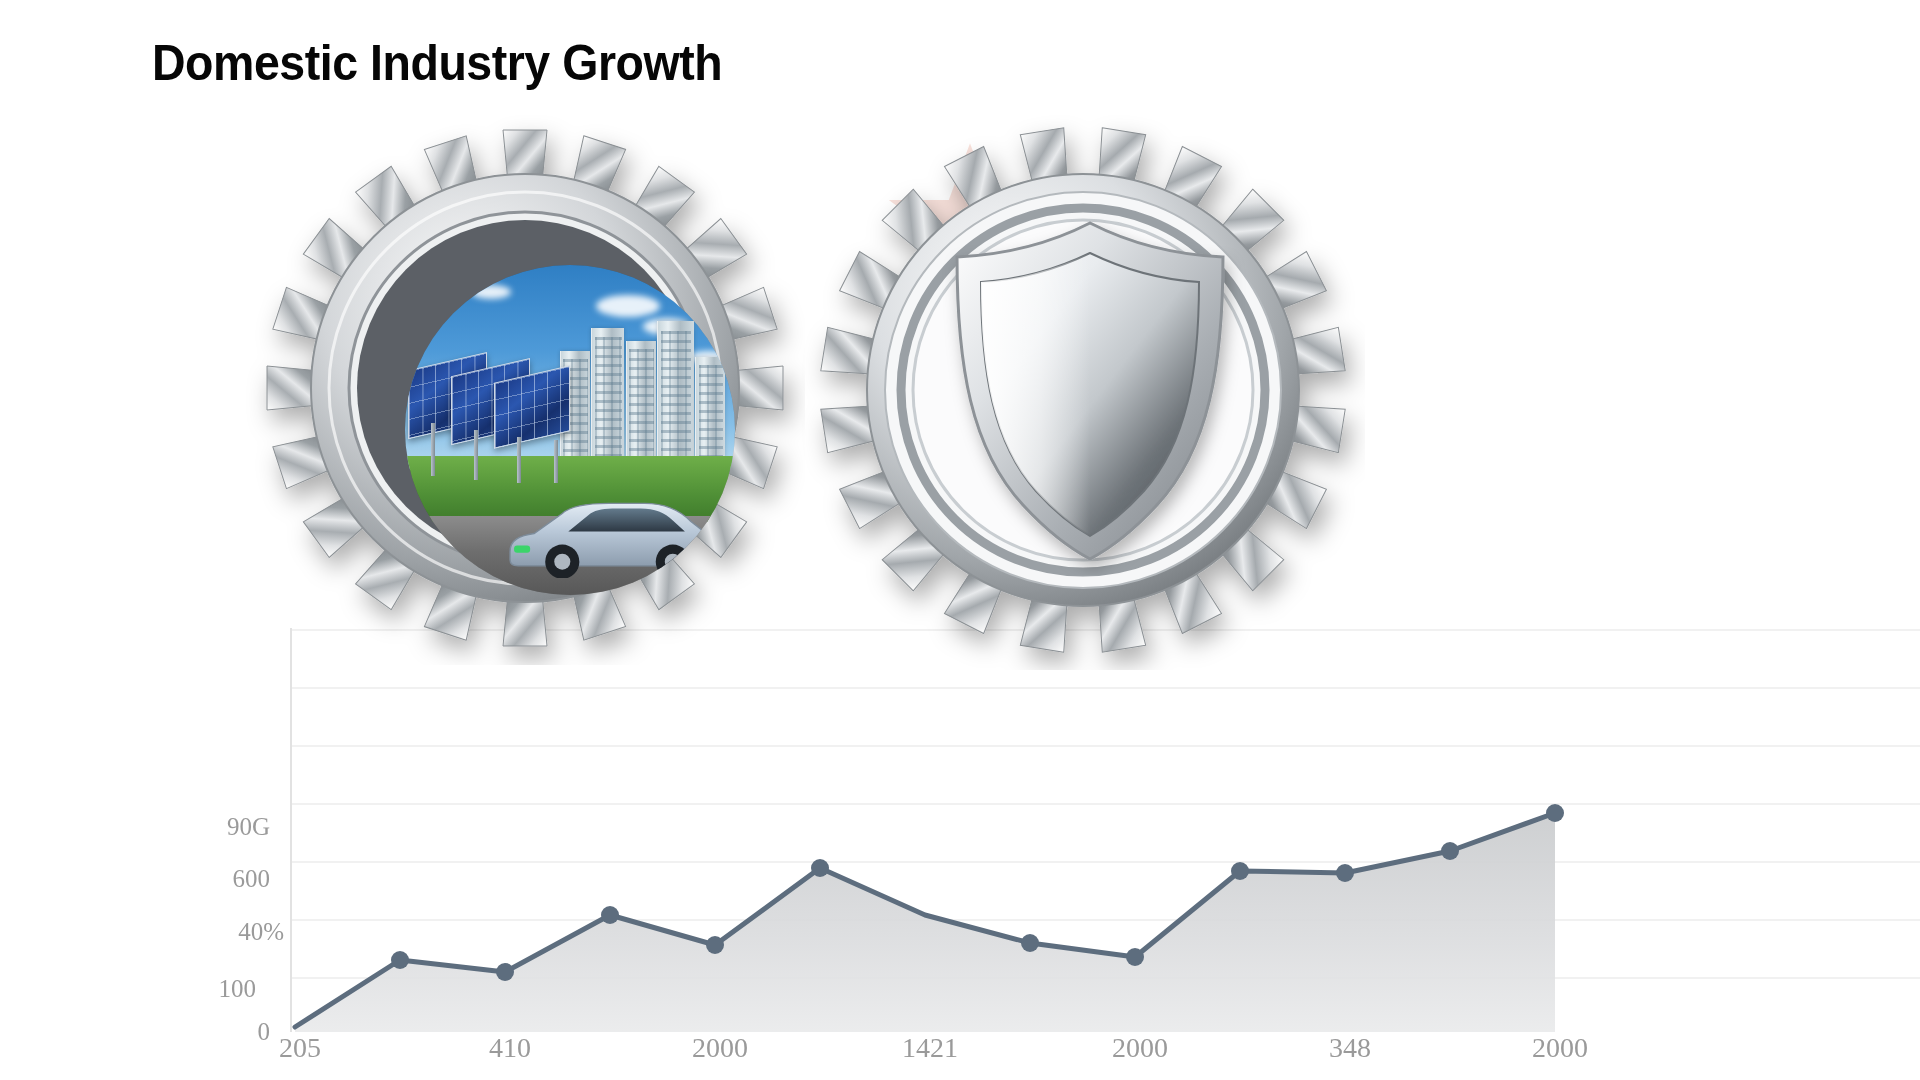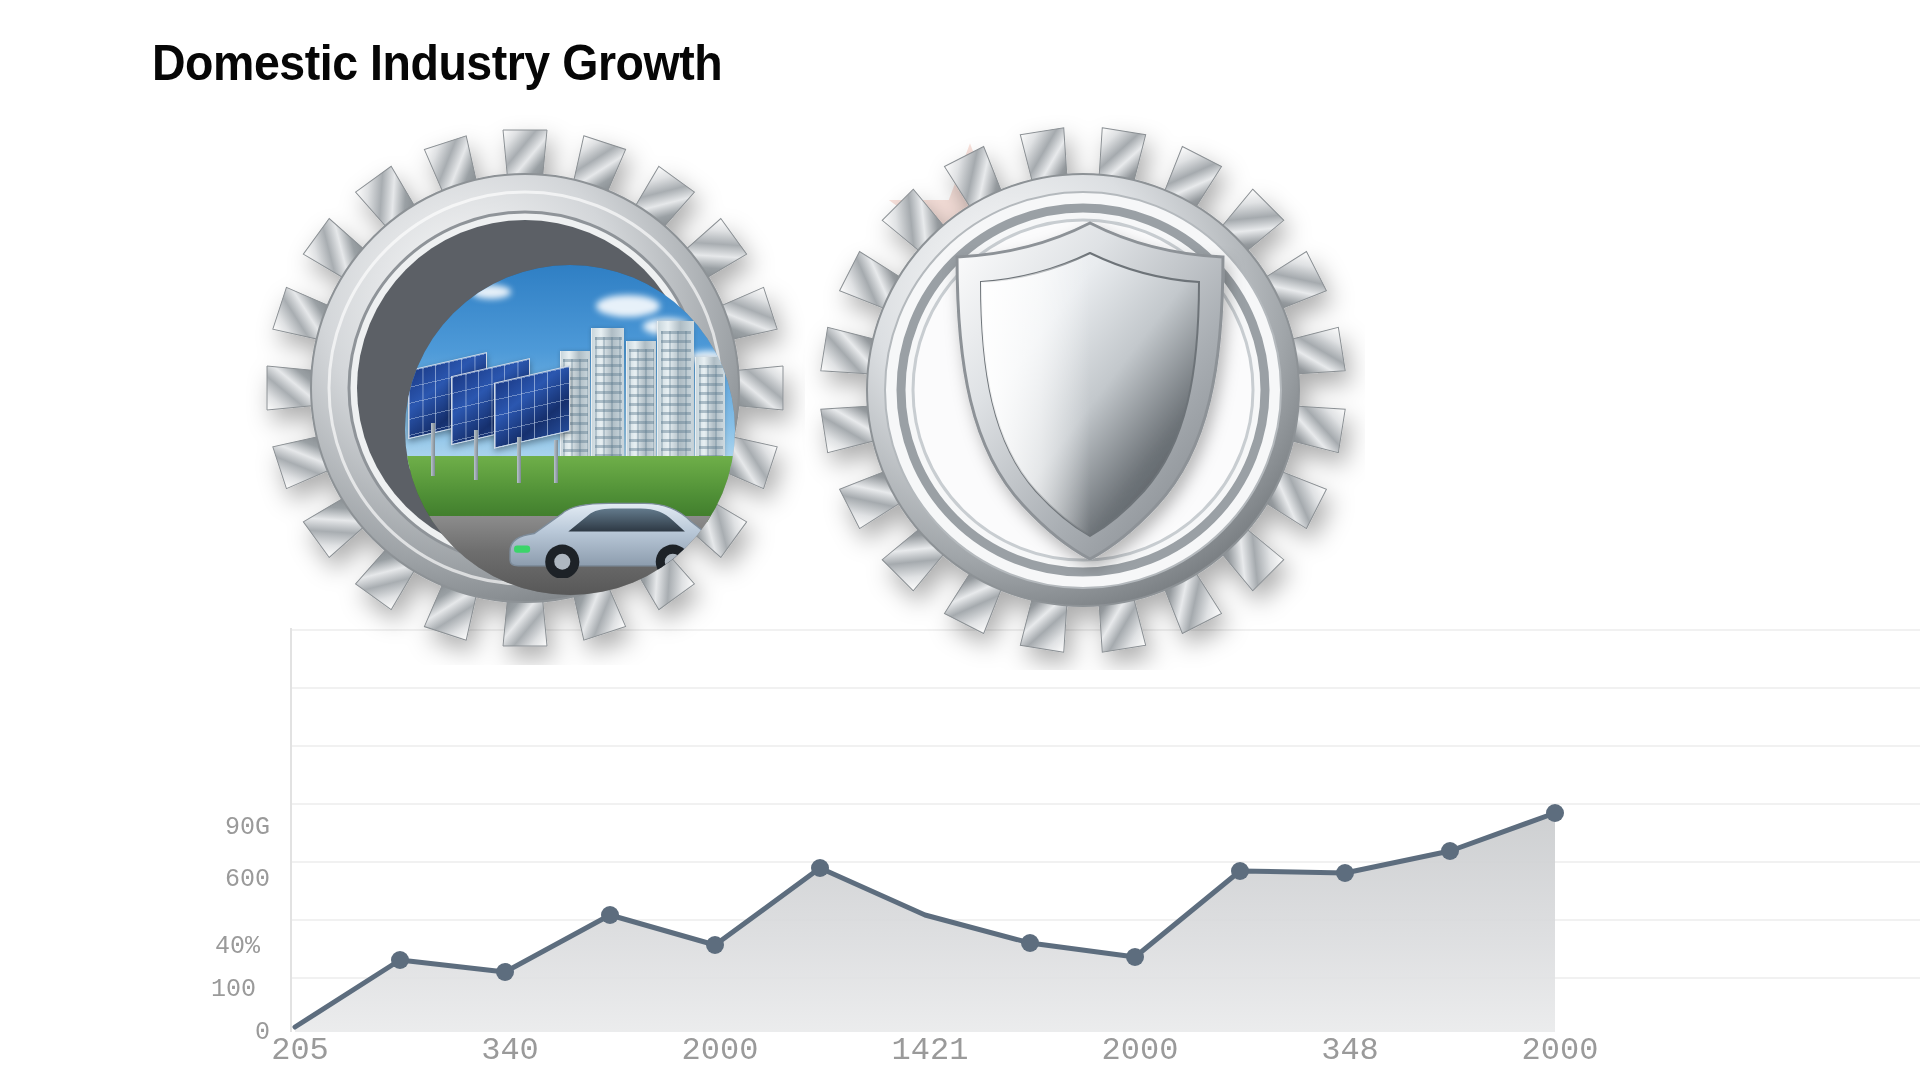--- a/index.html
+++ b/index.html
@@ -37,25 +37,25 @@
   
   #chart {
     position:absolute;
     left:0px; top:600px;
     width:1920px; height:480px;
     z-index:2;
   }
   .ylab, .xlab {
     position:absolute;
     color:#9a9a9a;
-    font-family:Liberation Mono, monospace;
+    font-family:Liberation Serif, serif;
     white-space:nowrap;
   }
   .ylab { font-size:25px; text-align:right; }
-  .xlab { font-size:32px; text-align:center; }
+  .xlab { font-size:28px; text-align:center; }
 
   
   #gear-left, #gear-right {
     position:absolute;
     z-index:5;
   }
   #gear-left  { left:245px; top:105px;  width:560px; height:560px; }
   #gear-right { left:800px; top:105px;  width:565px; height:565px; }
 
   
@@ -178,27 +178,27 @@
         <circle cx="1240" cy="271" r="9"></circle>
         <circle cx="1345" cy="273" r="9"></circle>
         <circle cx="1450" cy="251" r="9"></circle>
         <circle cx="1555" cy="213" r="9"></circle>
       </g>
     </svg>
 
     
     <div class="ylab" style="left:190px; top:213px; width:80px;">90G</div>
     <div class="ylab" style="left:190px; top:265px; width:80px;">600</div>
-    <div class="ylab" style="left:180px; top:318px; width:80px;margin-top:14px;">40%</div>
+    <div class="ylab" style="left:204px; top:318px; width:80px;">40%</div>
     <div class="ylab" style="left:176px; top:375px; width:80px;">100</div>
     <div class="ylab" style="left:190px; top:418px; width:80px;">0</div>
 
     
     <div class="xlab" style="left:240px; top:432px; width:120px;">205</div>
-    <div class="xlab" style="left:450px; top:432px; width:120px;">340</div>
+    <div class="xlab" style="left:450px; top:432px; width:120px;">410</div>
     <div class="xlab" style="left:660px; top:432px; width:120px;">2000</div>
     <div class="xlab" style="left:870px; top:432px; width:120px;">1421</div>
     <div class="xlab" style="left:1080px; top:432px; width:120px;">2000</div>
     <div class="xlab" style="left:1290px; top:432px; width:120px;">348</div>
     <div class="xlab" style="left:1500px; top:432px; width:120px;">2000</div>
   </div>
 
   <svg id="gear-left" viewBox="0 0 560 560">
     <defs>
       <linearGradient id="metalL" x1="0" y1="0" x2="1" y2="1">

